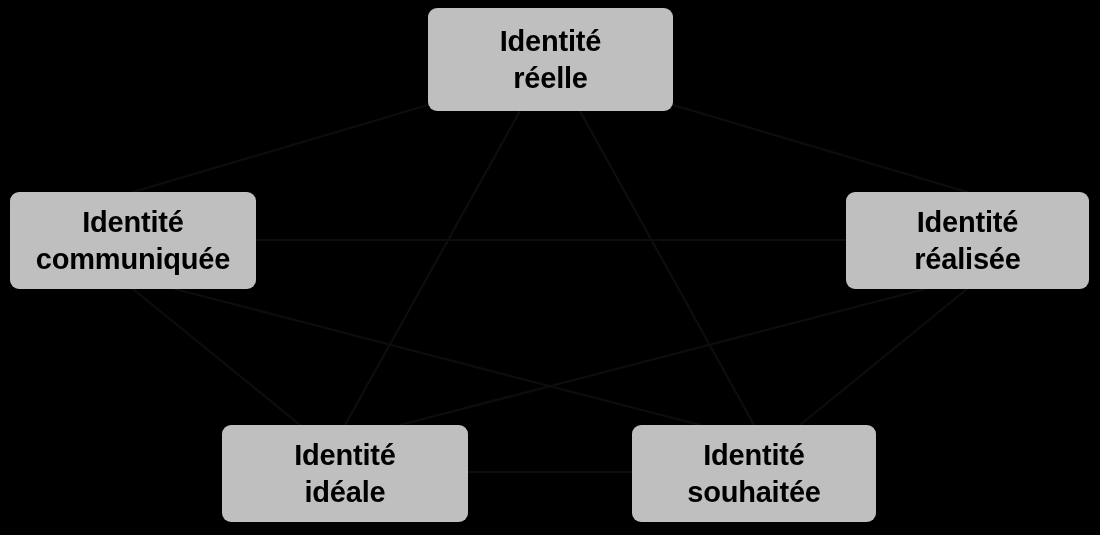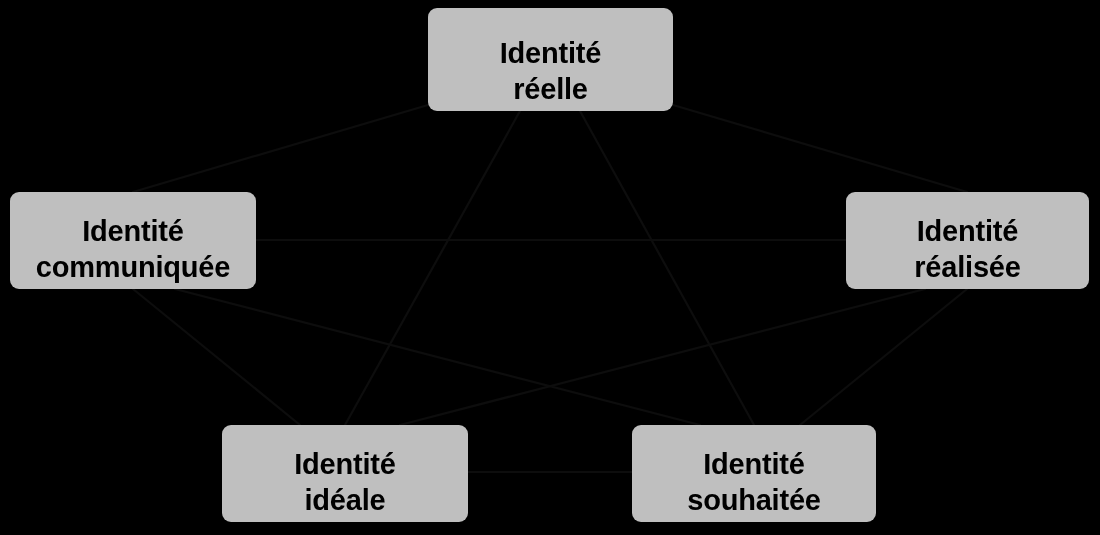--- a/index.html
+++ b/index.html
@@ -22,21 +22,21 @@
     left: 0;
     top: 0;
     width: 1100px;
     height: 535px;
   }
   .node-box {
     position: absolute;
     background: #bfbfbf;
     border-radius: 9px;
     display: flex;
-    align-items: flex-end;
+    align-items: center;
     justify-content: center;
     text-align: center;
     box-sizing: border-box;
     color: #000000;
     font-weight: bold;
     font-size: 29px;
     line-height: 1.25;
     letter-spacing: -0.2px;
     padding: 4px 10px;
   }

